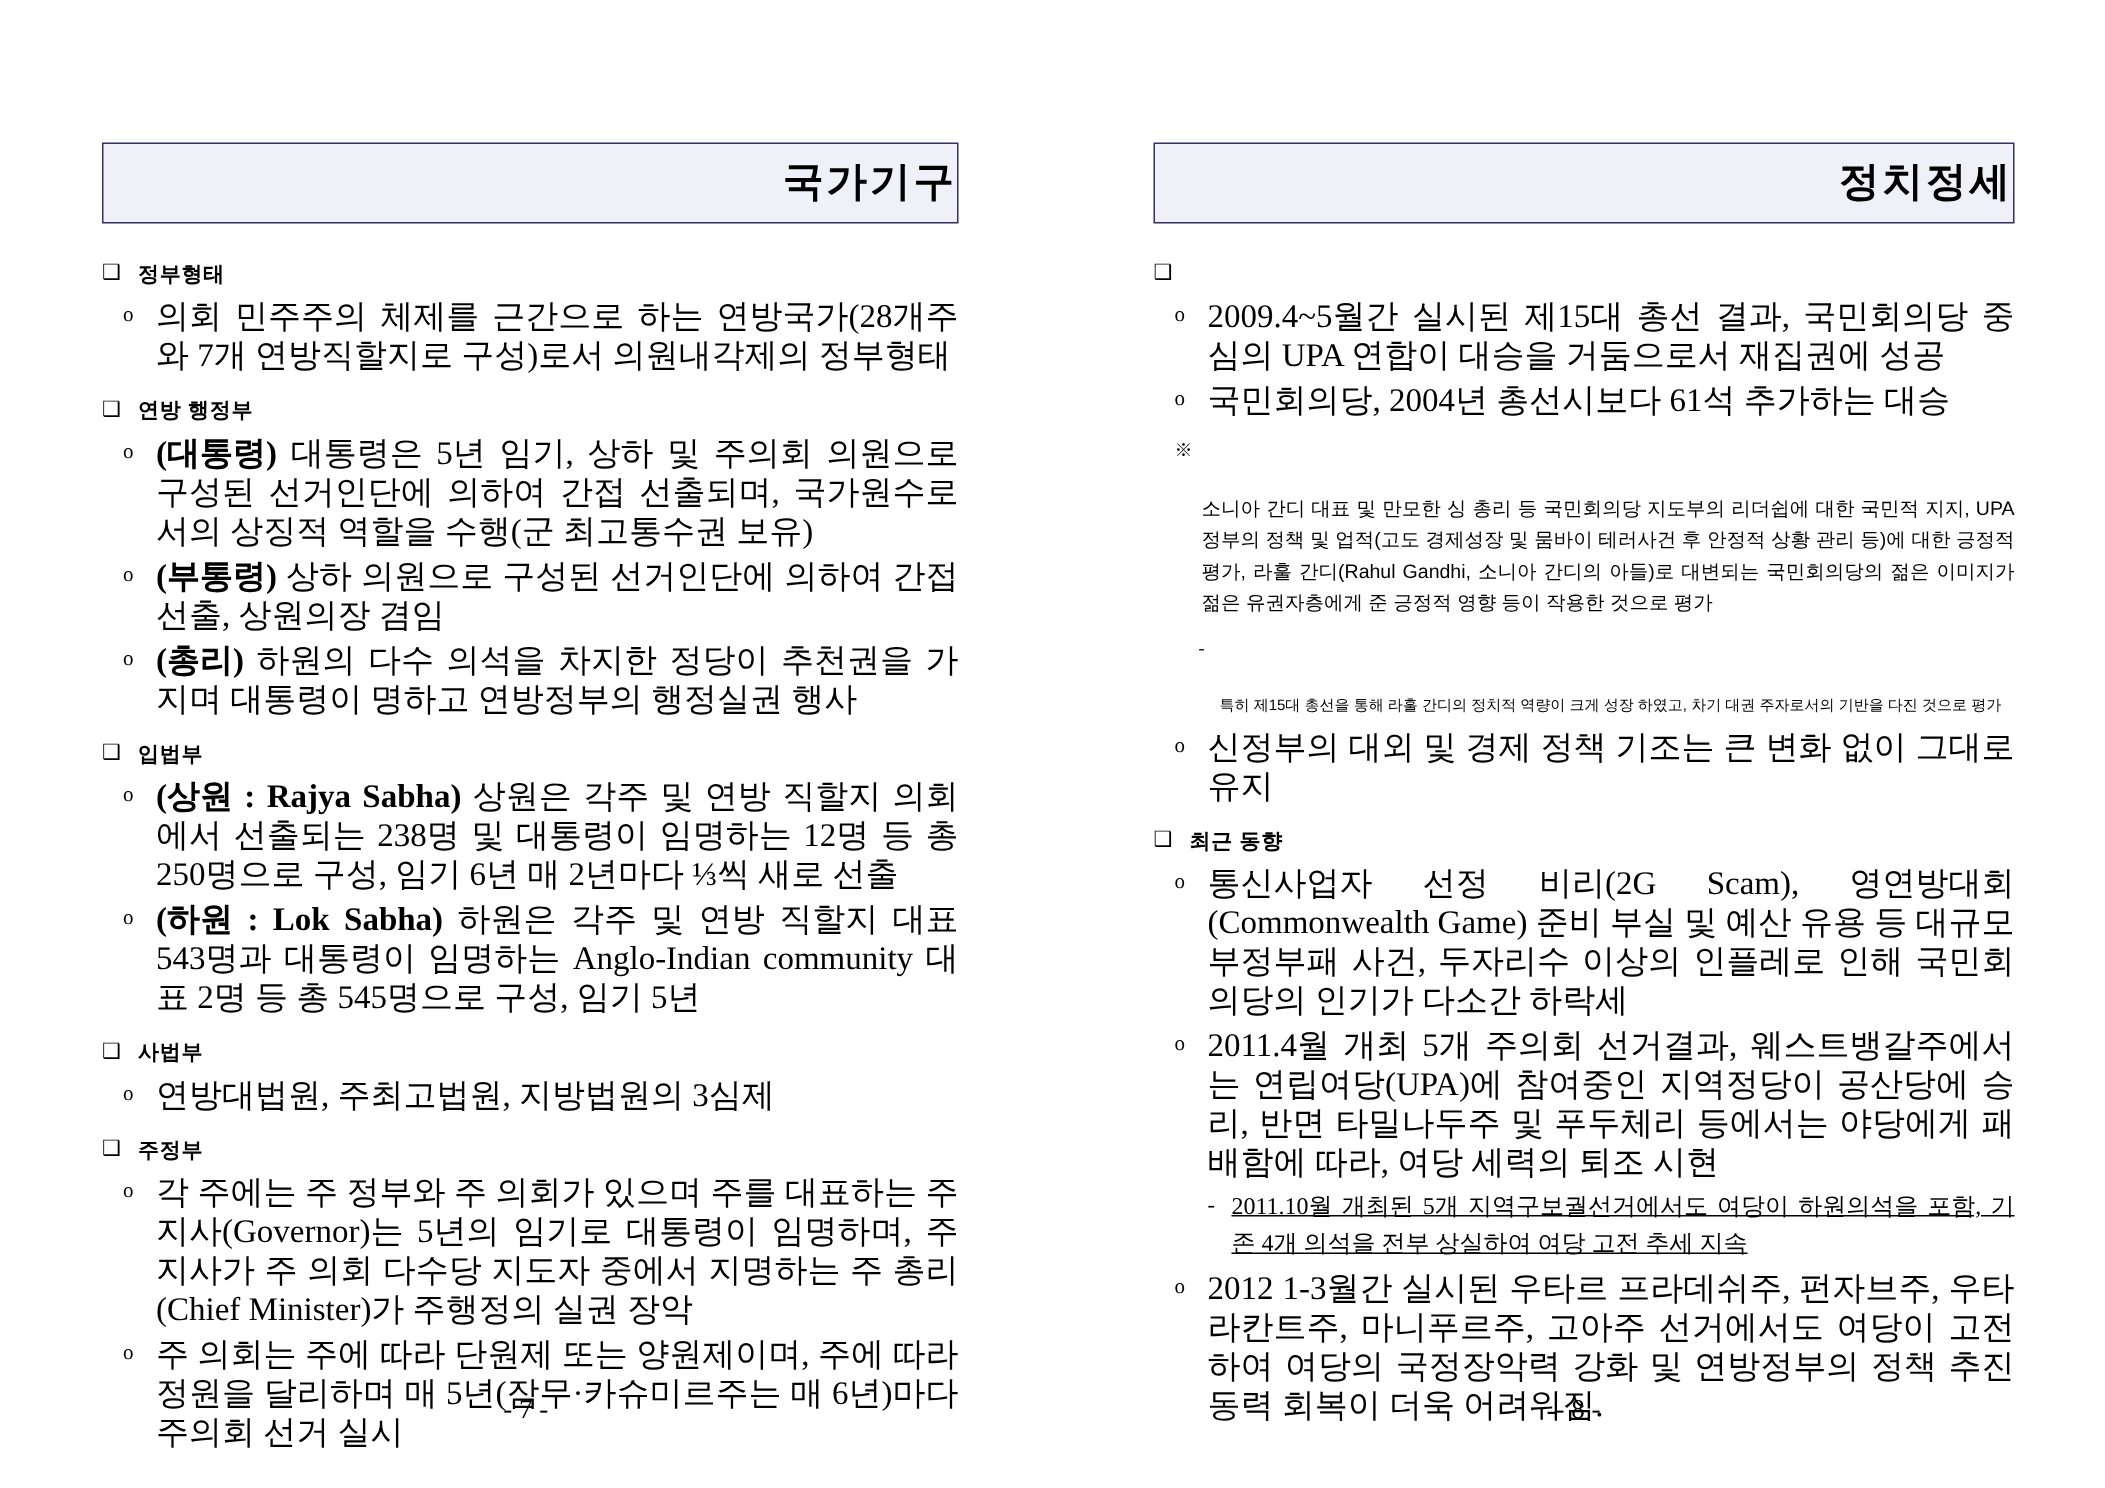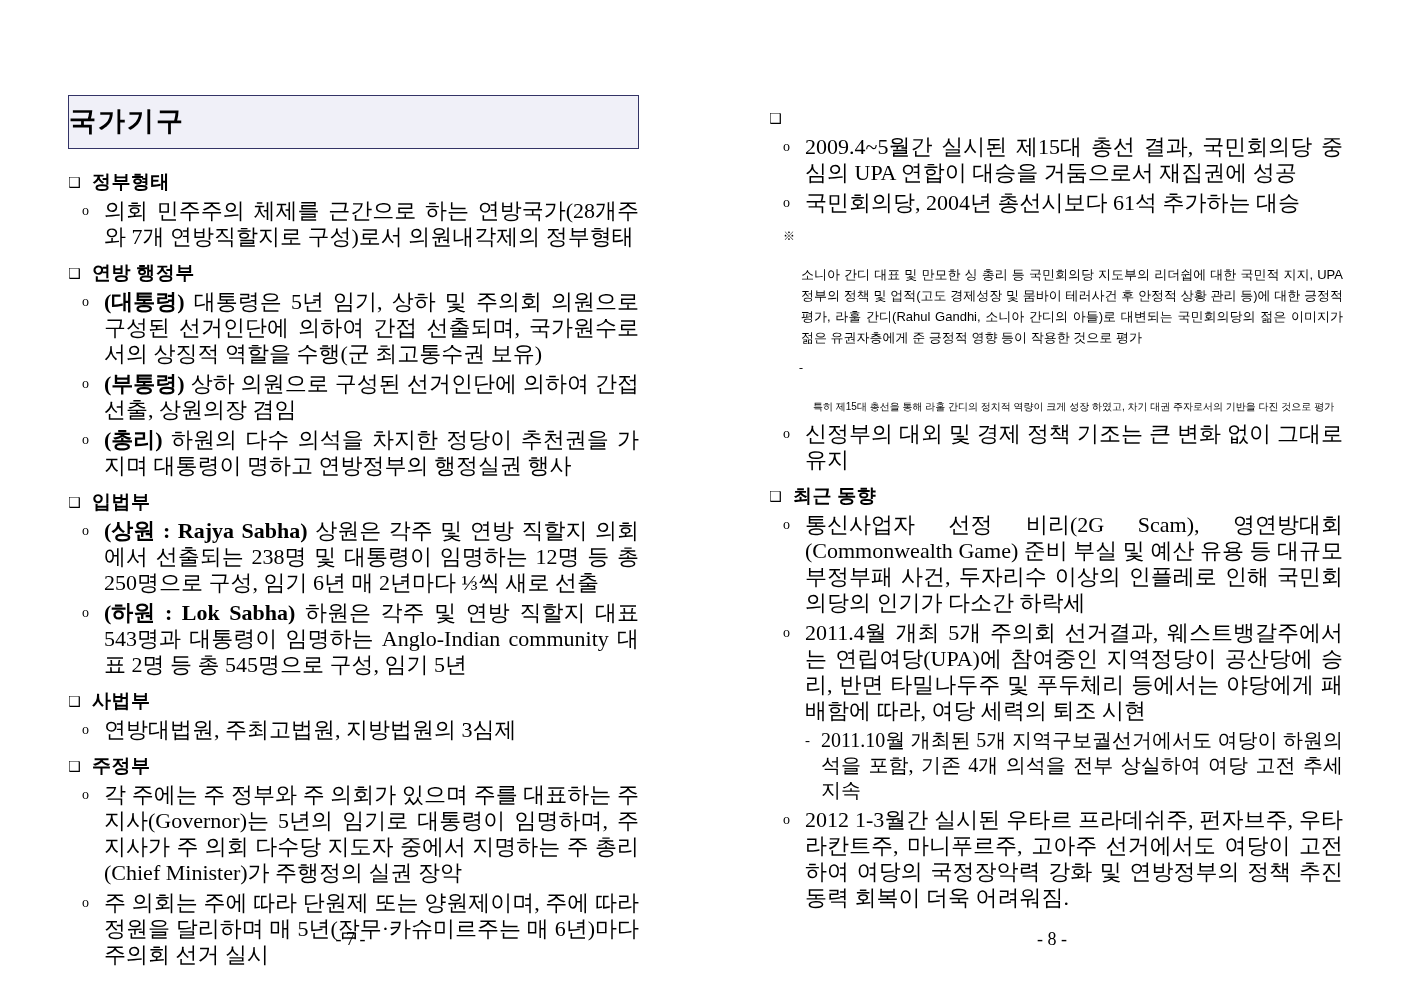--- a/index.html
+++ b/index.html
@@ -34,21 +34,21 @@
     padding: 95px 62px 0 68px;
   }
   .col-right {
     left: 701px;
     width: 702px;
     padding: 95px 60px 0 68px;
   }
   .title-box {
     border: 1.5px solid #333366;
     background: #f0f0f8;
-    text-align: left;
+    text-align: right;
     font-weight: bold;
     font-size: 27px;
     letter-spacing: 2px;
     padding: 7px 0 9px 0;
     font-family: "Liberation Sans", "DejaVu Sans", sans-serif;
     color: #000000;
     margin-bottom: 22px;
   }
   .blk {
     margin-bottom: 2px;
@@ -63,24 +63,24 @@
   .h1row .bullet {
     font-size: 14px;
     line-height: 22px;
     width: 24px;
     flex: 0 0 24px;
     color: #000;
     font-family: "DejaVu Sans", sans-serif;
   }
   .h1row .h1text {
     font-weight: bold;
-    font-size: 19px;
+    font-size: 14px;
     line-height: 22px;
     letter-spacing: 0.5px;
-    font-family: Liberation Serif, serif;
+    font-family: Liberation Sans, sans-serif;
   }
   
   .l2row {
     display: flex;
     align-items: flex-start;
     margin: 4px 0 4px 0;
   }
   .l2row .bullet {
     font-size: 14px;
     line-height: 26px;
@@ -104,24 +104,25 @@
   }
   .l3row .bullet {
     font-size: 15px;
     line-height: 25px;
     width: 16px;
     flex: 0 0 16px;
     padding-left: 36px;
     box-sizing: content-box;
   }
   .l3row .txt {
-    font-size: 20px;
+    font-size: 16px;
     line-height: 25px;
     text-align: justify;
     flex: 1;
+    text-decoration: underline;
   }
   
   .noterow {
     display: flex;
     align-items: flex-start;
     margin: 10px 0 4px 0;
   }
   .noterow .bullet {
     font-size: 12px;
     line-height: 21px;
@@ -230,20 +231,21 @@
       <div class="l2row">
         <span class="bullet">o</span>
         <span class="txt">주 의회는 주에 따라 단원제 또는 양원제이며, 주에 따라 정원을 달리하며 매 5년(잠무·카슈미르주는 매 6년)마다 주의회 선거 실시</span>
       </div>
     </div>
 
     <div class="pagenum">- 7 -</div>
   </div>
 
   <div class="col col-right">
+    <div class="title-box">정치정세</div>
 
     <div class="blk">
       <div class="h1row">
         <span class="bullet">❑</span>
       </div>
       <div class="l2row">
         <span class="bullet">o</span>
         <span class="txt">2009.4~5월간 실시된 제15대 총선 결과, 국민회의당 중심의 UPA 연합이 대승을 거둠으로서 재집권에 성공</span>
       </div>
       <div class="l2row">

